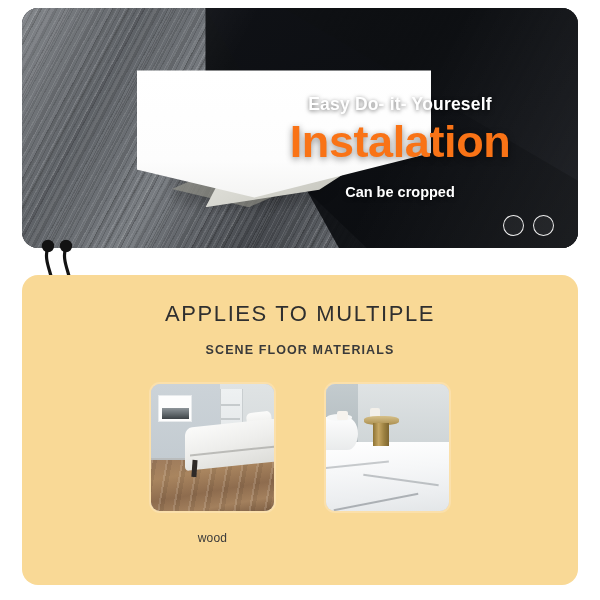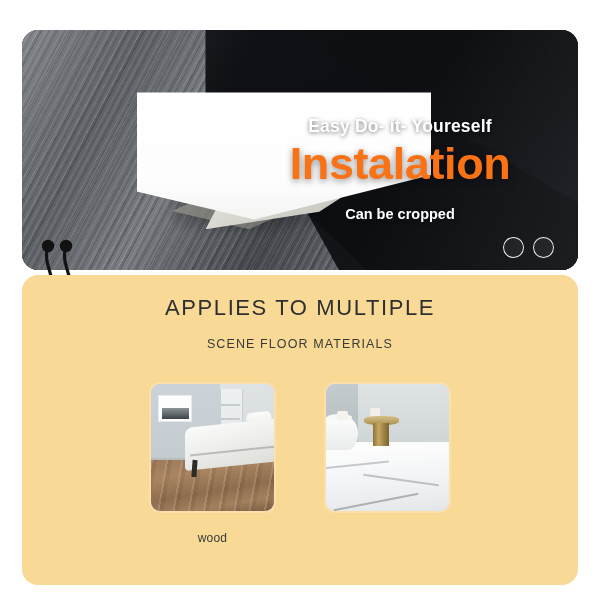--- a/index.html
+++ b/index.html
@@ -7,21 +7,21 @@
     width:600px;height:600px;
     background:#ffffff;
     font-family:"Liberation Sans", sans-serif;
     overflow:hidden;
     position:relative;
   }
   #page{position:relative;width:600px;height:600px;background:#fff;}
 
   
   .hero{
-    position:absolute;left:22px;top:30px;width:556px;height:240px;
+    position:absolute;left:22px;top:8px;width:556px;height:240px;
     border-radius:16px;overflow:hidden;background:#111418;
   }
   .hero-floor{
     position:absolute;inset:0;
     background:
       repeating-linear-gradient(118deg,
         rgba(255,255,255,.10) 0px, rgba(255,255,255,.10) 1px,
         rgba(255,255,255,0) 1px, rgba(255,255,255,0) 3px,
         rgba(0,0,0,.16) 3px, rgba(0,0,0,.16) 4px,
         rgba(255,255,255,0) 4px, rgba(255,255,255,0) 7px),
@@ -97,25 +97,25 @@
   .clips{position:absolute;left:38px;top:236px;width:64px;height:70px;}
   .clip-svg{display:block;}
 
   
   .panel{
     position:absolute;left:22px;top:275px;width:556px;height:310px;
     background:#f9d996;border-radius:16px;
   }
   .panel-h1{
     text-align:center;color:#2f2f2f;font-size:22px;letter-spacing:1.6px;
-    font-weight:400;margin-top:20px;
+    font-weight:400;margin-top:26px;
   }
   .panel-h2{
     text-align:center;color:#3a3a3a;font-size:12.5px;letter-spacing:1.1px;
-    font-weight:400;margin-top:16px;
+    font-weight:700;margin-top:16px;
   }
 
   .thumbs{
     position:absolute;left:0;top:109px;width:100%;
     display:flex;justify-content:center;gap:52px;
   }
   .thumb-col{width:123px;}
   .thumb{
     width:123px;height:127px;border-radius:9px;overflow:hidden;position:relative;
     background:#cfcfcf;box-shadow:0 0 0 2px #fbe0ab;

